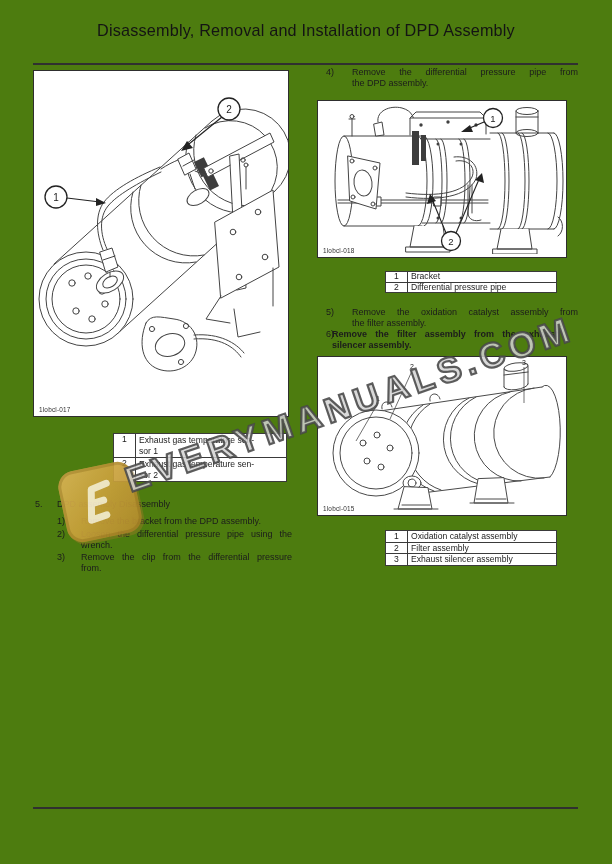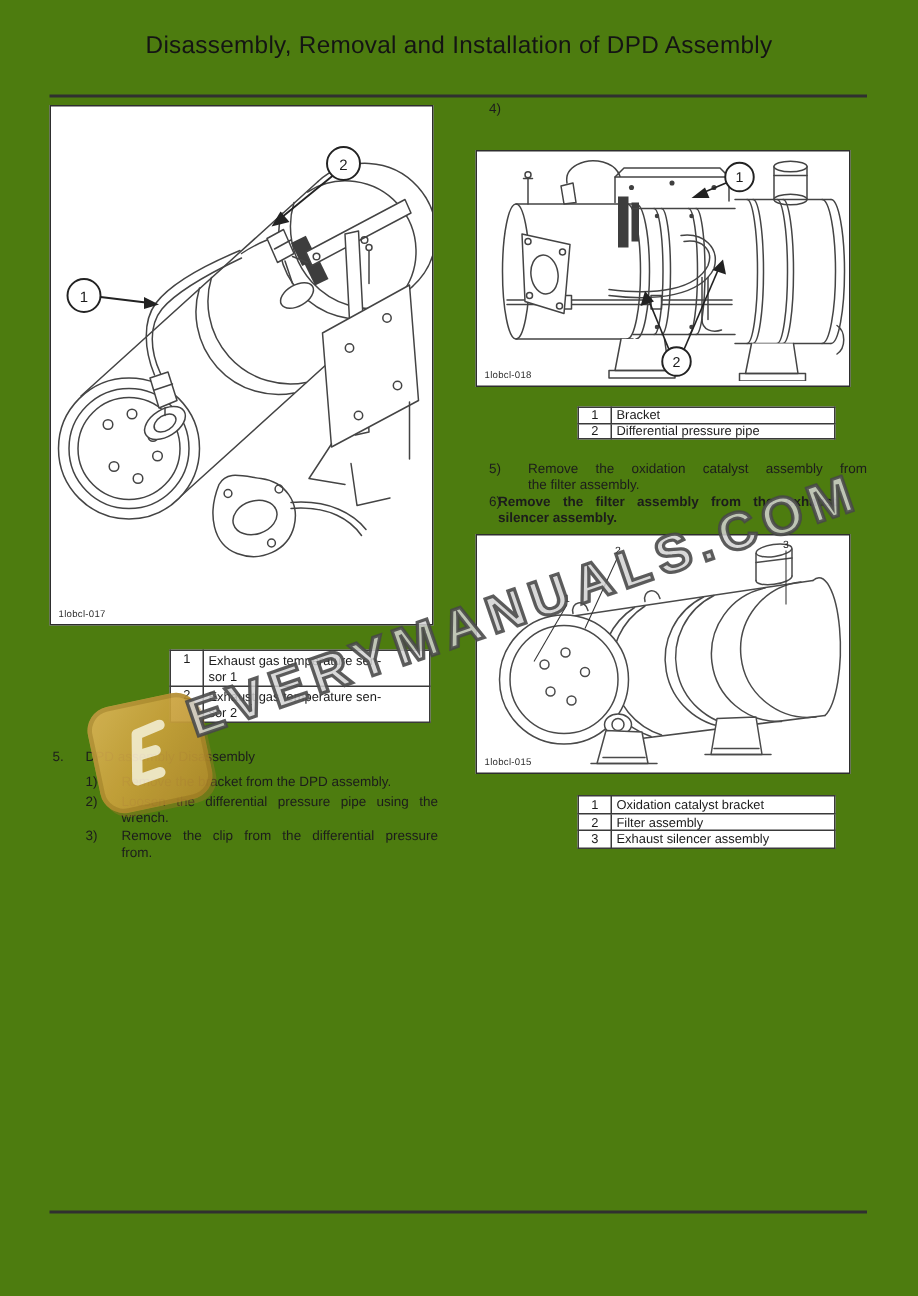--- a/index.html
+++ b/index.html
@@ -167,20 +167,24 @@
     <div class="body-line">wrench.</div>
   </div>
 
   <div class="abs body-num" style="left:57px;top:552px;">3)</div>
   <div class="abs" style="left:81px;top:552px;width:211px;">
     <div class="body-line jline">Remove the clip from the differential pressure</div>
     <div class="body-line">from.</div>
   </div>
 
   <div class="abs body-num" style="left:326px;top:67px;">4)</div>
+  <div class="abs" style="left:352px;top:67px;width:226px;">
+    <div class="body-line jline">Remove the differential pressure pipe from</div>
+    <div class="body-line">the DPD assembly.</div>
+  </div>
 
   <div class="abs figbox" style="left:317px;top:100px;width:248px;height:156px;">
     <svg width="248" height="153" viewBox="0 0 248 153">
       <g stroke="#444" stroke-width="1" fill="none" stroke-linejoin="round" stroke-linecap="round">
 
         <ellipse cx="26" cy="80" rx="9" ry="45" fill="#fff"></ellipse>
         <path d="M26,35 L104,35"></path>
         <path d="M26,125 L104,125"></path>
         <path d="M100,35 A9,45 0 0 1 100,125"></path>
         <path d="M106,35 A9,45 0 0 1 106,125"></path>
@@ -345,21 +349,21 @@
       <text x="94" y="12" font-size="7" text-anchor="middle">2</text>
       <text x="206" y="8" font-size="7" text-anchor="middle">3</text>
     </svg>
     <div class="figcap">1lobcl-015</div>
   </div>
 
   <table class="ptable tr2 abs" style="left:385px;top:530px;width:172px;">
     <tbody>
         <tr>
       <td class="cnum">1</td>
-      <td>Oxidation catalyst bracket</td>
+      <td>Oxidation catalyst assembly</td>
     </tr>
     <tr>
       <td class="cnum">2</td>
       <td>Filter assembly</td>
     </tr>
     <tr>
       <td class="cnum">3</td>
       <td>Exhaust silencer assembly</td>
     </tr>
   </tbody>

